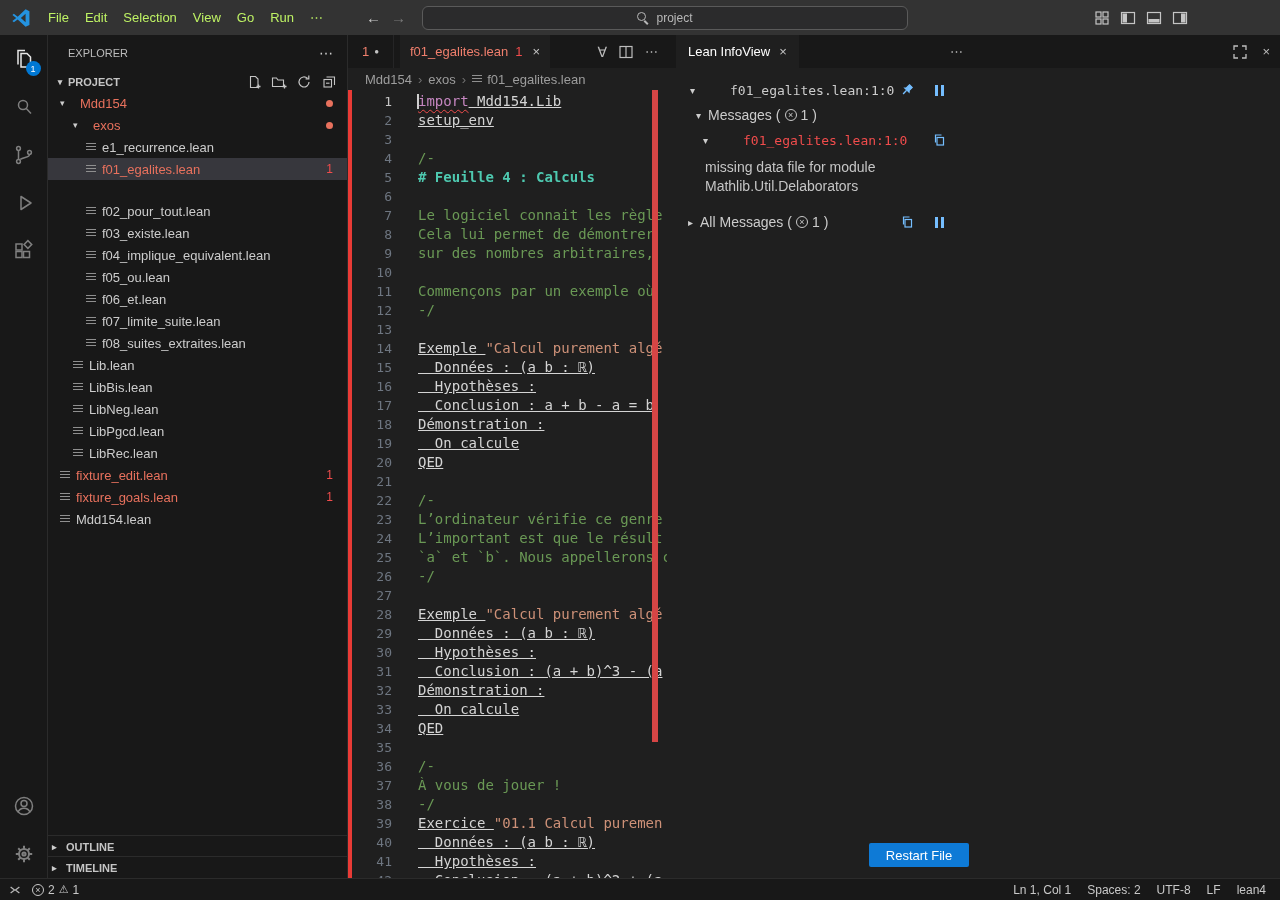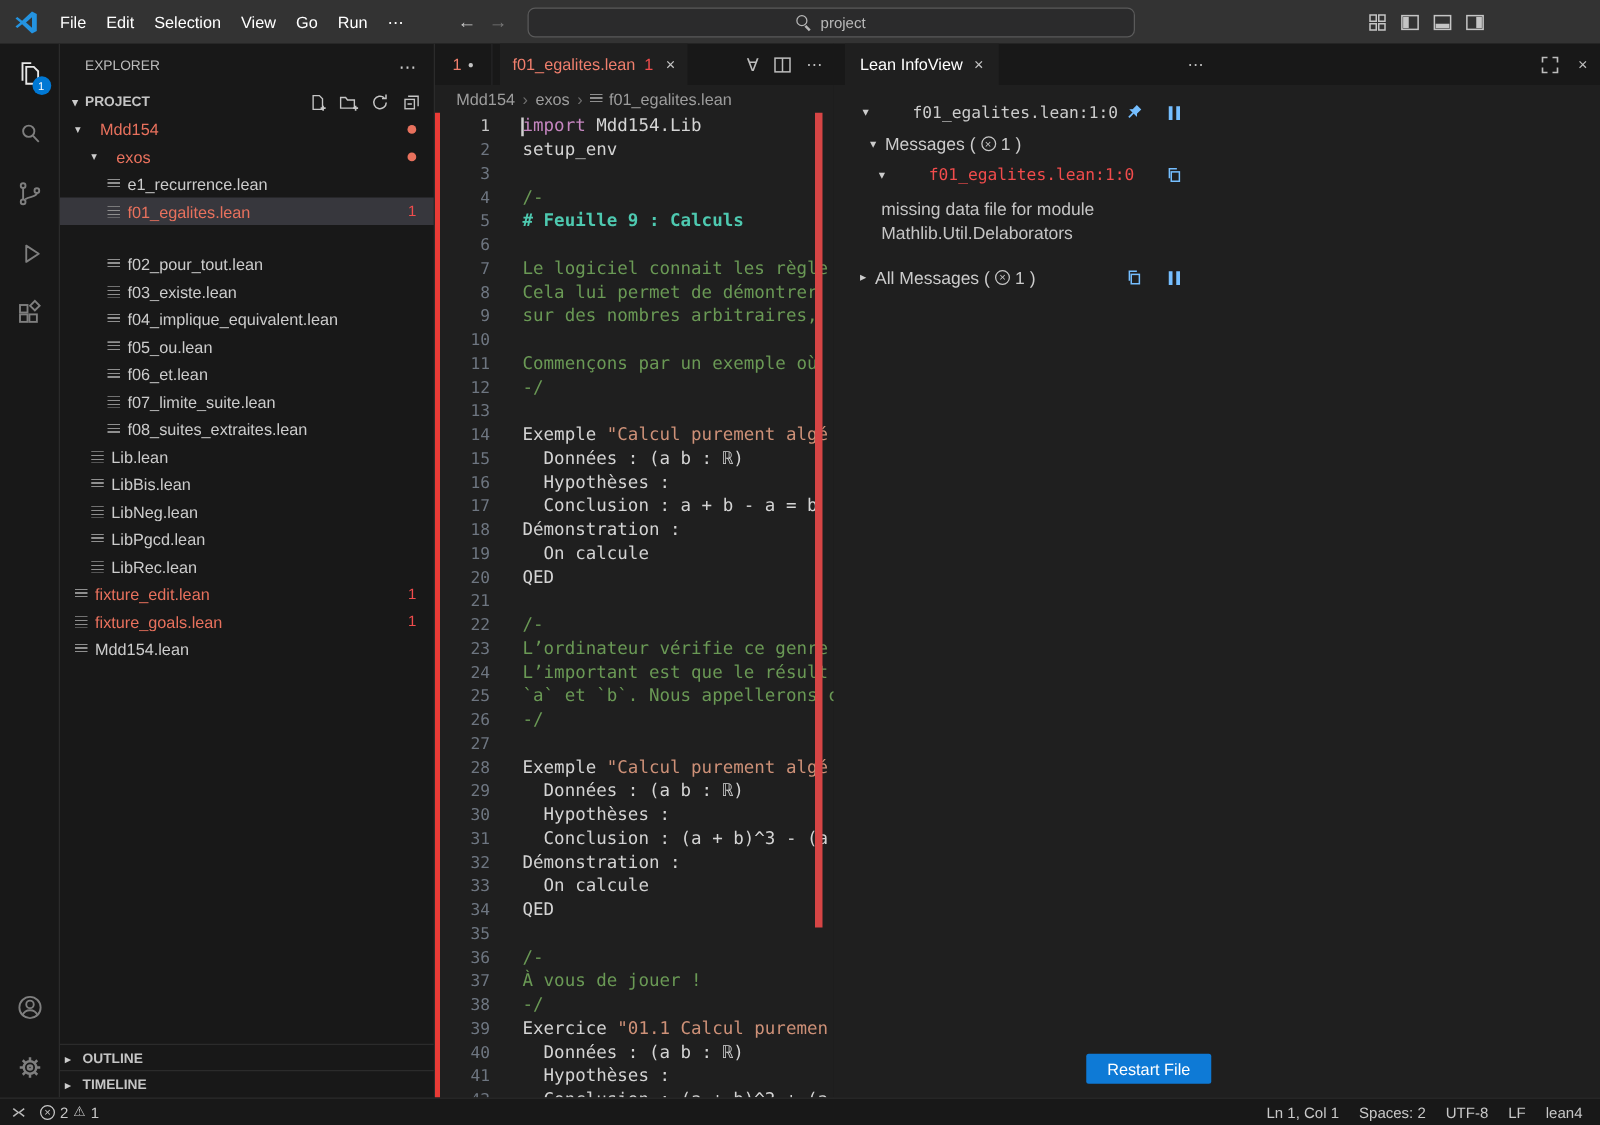--- a/index.html
+++ b/index.html
@@ -7,21 +7,21 @@
   body {
     background:#1f1f1f; color:#cccccc; overflow:hidden; position:relative;
     font-family:"Liberation Sans", sans-serif; font-size:13px; user-select:none;
   }
 
   
   #titlebar { position:absolute; left:0; top:0; width:1280px; height:35px; background:#333333;
     display:flex; align-items:center; }
   #vscode-logo { width:22px; height:22px; margin:0 8px 0 10px; flex:none; }
   #menus { display:flex; align-items:center; }
-  .menu-item { padding:0 8px; height:22px; line-height:22px; color:#ffffff; border-radius:5px; font-size:13px; }
+  .menu-item { padding:0 8px; height:22px; line-height:22px; color:#bef264; border-radius:5px; font-size:13px; }
   .nav-arrows { position:absolute; left:366px; top:0; height:35px; display:flex; align-items:center; gap:10px; font-size:15px; }
   .nav-arrows .fwd { color:#7a7a7a; }
   #cmd-center { position:absolute; left:422px; top:6px; width:486px; height:24px; background:#2b2b2c;
     border:1px solid #5a5a5a; border-radius:6px; display:flex; align-items:center; justify-content:center;
     gap:7px; color:#b8b8b8; font-size:12px; }
   .s-icon { position:relative; width:12px; height:12px; flex:none; }
   .s-icon::before { content:""; position:absolute; left:0; top:0; width:7px; height:7px; border:1.4px solid #b8b8b8; border-radius:50%; }
   .s-icon::after { content:""; position:absolute; left:8px; top:8px; width:5px; height:1.6px; background:#b8b8b8; transform:rotate(45deg); transform-origin:0 0; }
   #layout-icons { position:absolute; right:92px; top:0; height:35px; display:flex; align-items:center; gap:10px; }
   #layout-icons svg { display:block; }
@@ -76,26 +76,26 @@
   .breadcrumbs { height:22px; display:flex; align-items:center; gap:6px; padding-left:17px; font-size:13px; color:#9d9d9d; flex:none; }
   .bc-item { display:flex; align-items:center; gap:5px; }
   .bc-sep { color:#6f6f6f; }
   .code { position:relative; flex:1; overflow:hidden; font-family:"DejaVu Sans Mono","DejaVu Sans",monospace;
     font-size:14px; line-height:19px; padding-top:2px; }
   .red-stripe { position:absolute; left:0; top:0; width:3.5px; height:100%; background:#e93b36; z-index:3; }
   .line { display:flex; height:19px; white-space:pre; }
   .ln { width:44px; text-align:right; color:#6e7681; flex:none; font-size:13px; }
   .ln.active { color:#c6c6c6; }
   .lt { margin-left:26px; white-space:pre; }
-  .pl { color:#d4d4d4; }
+  .pl { color:#d4d4d4;text-decoration:underline; }
   .cmt { color:#6a9955; }
   .cmth { color:#4ec9b0; font-weight:bold; }
   .str { color:#ce9178; }
   .kw { color:#c586c0; }
-  .sq { text-decoration-style:wavy; text-decoration-color:#f14c4c;
+  .sq { text-decoration:underline; text-decoration-style:wavy; text-decoration-color:#f14c4c;
     text-decoration-thickness:1px; text-underline-offset:3px;margin-top:27px; }
   .caret { position:absolute; left:69px; top:4px; width:1.5px; height:15px; background:#cfcfcf; z-index:2; }
   .ruler { position:absolute; right:9px; top:0; width:6px; height:652px; background:#d64545; z-index:3; }
 
   
   #panel-col { position:absolute; left:667px; top:35px; width:613px; height:843px; background:#1f1f1f; }
   .panel-tabs { height:33px; background:#181818; position:relative; display:flex; align-items:stretch; }
   .panel-tab { margin-left:9px; padding:0 12px; background:#1f1f1f; display:flex; align-items:center; gap:9px; font-size:13px; color:#ffffff; }
   .panel-tab .x { color:#c5c5c5; }
   .panel-more { position:absolute; left:283px; top:0; height:33px; display:flex; align-items:center; color:#bdbdbd; }
@@ -426,21 +426,21 @@
       </span>
     </div>
   <div class="code">
     <div class="red-stripe"></div>
     <div class="caret"></div>
     <div id="lines">
         <div class="line"><span class="ln active">1</span><span class="lt"><span class="kw sq">import</span><span class="pl"> Mdd154.Lib</span></span></div>
         <div class="line"><span class="ln">2</span><span class="lt"><span class="pl">setup_env</span></span></div>
         <div class="line"><span class="ln">3</span><span class="lt"></span></div>
         <div class="line"><span class="ln">4</span><span class="lt"><span class="cmt">/-</span></span></div>
-        <div class="line"><span class="ln">5</span><span class="lt"><span class="cmth"># Feuille 9 : Calculs</span></span></div>
+        <div class="line"><span class="ln">5</span><span class="lt"><span class="cmth"># Feuille 4 : Calculs</span></span></div>
         <div class="line"><span class="ln">6</span><span class="lt"></span></div>
         <div class="line"><span class="ln">7</span><span class="lt"><span class="cmt">Le logiciel connait les règle</span></span></div>
         <div class="line"><span class="ln">8</span><span class="lt"><span class="cmt">Cela lui permet de démontrer</span></span></div>
         <div class="line"><span class="ln">9</span><span class="lt"><span class="cmt">sur des nombres arbitraires,</span></span></div>
         <div class="line"><span class="ln">10</span><span class="lt"></span></div>
         <div class="line"><span class="ln">11</span><span class="lt"><span class="cmt">Commençons par un exemple où</span></span></div>
         <div class="line"><span class="ln">12</span><span class="lt"><span class="cmt">-/</span></span></div>
         <div class="line"><span class="ln">13</span><span class="lt"></span></div>
         <div class="line"><span class="ln">14</span><span class="lt"><span class="pl">Exemple </span><span class="str">"Calcul purement algé</span></span></div>
         <div class="line"><span class="ln">15</span><span class="lt"><span class="pl">  Données : (a b : ℝ)</span></span></div>

